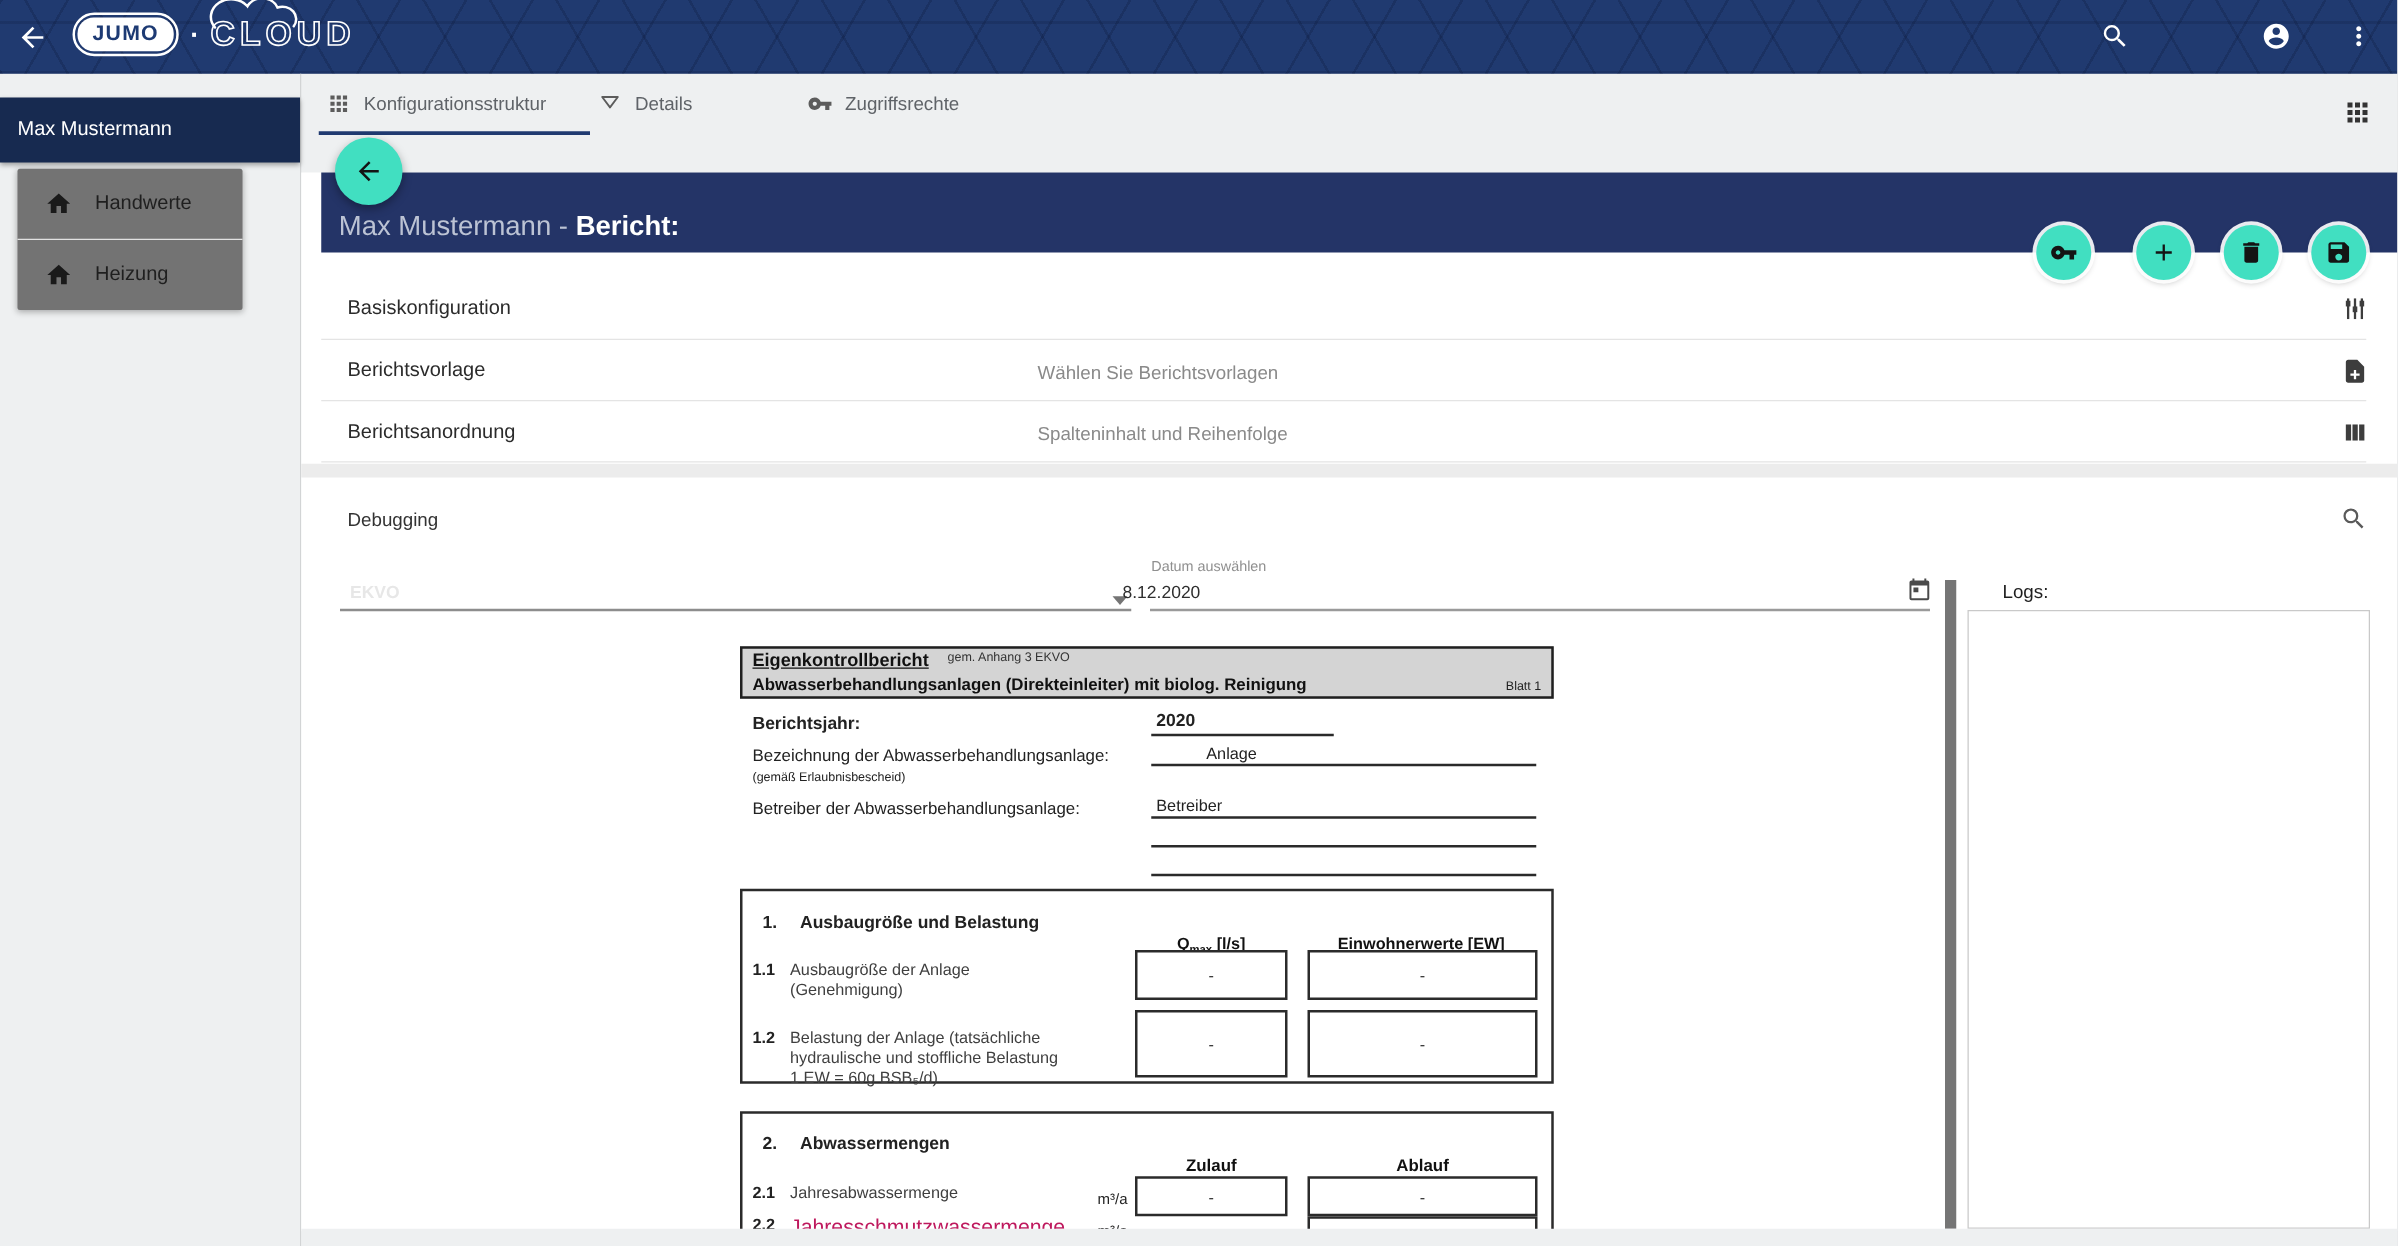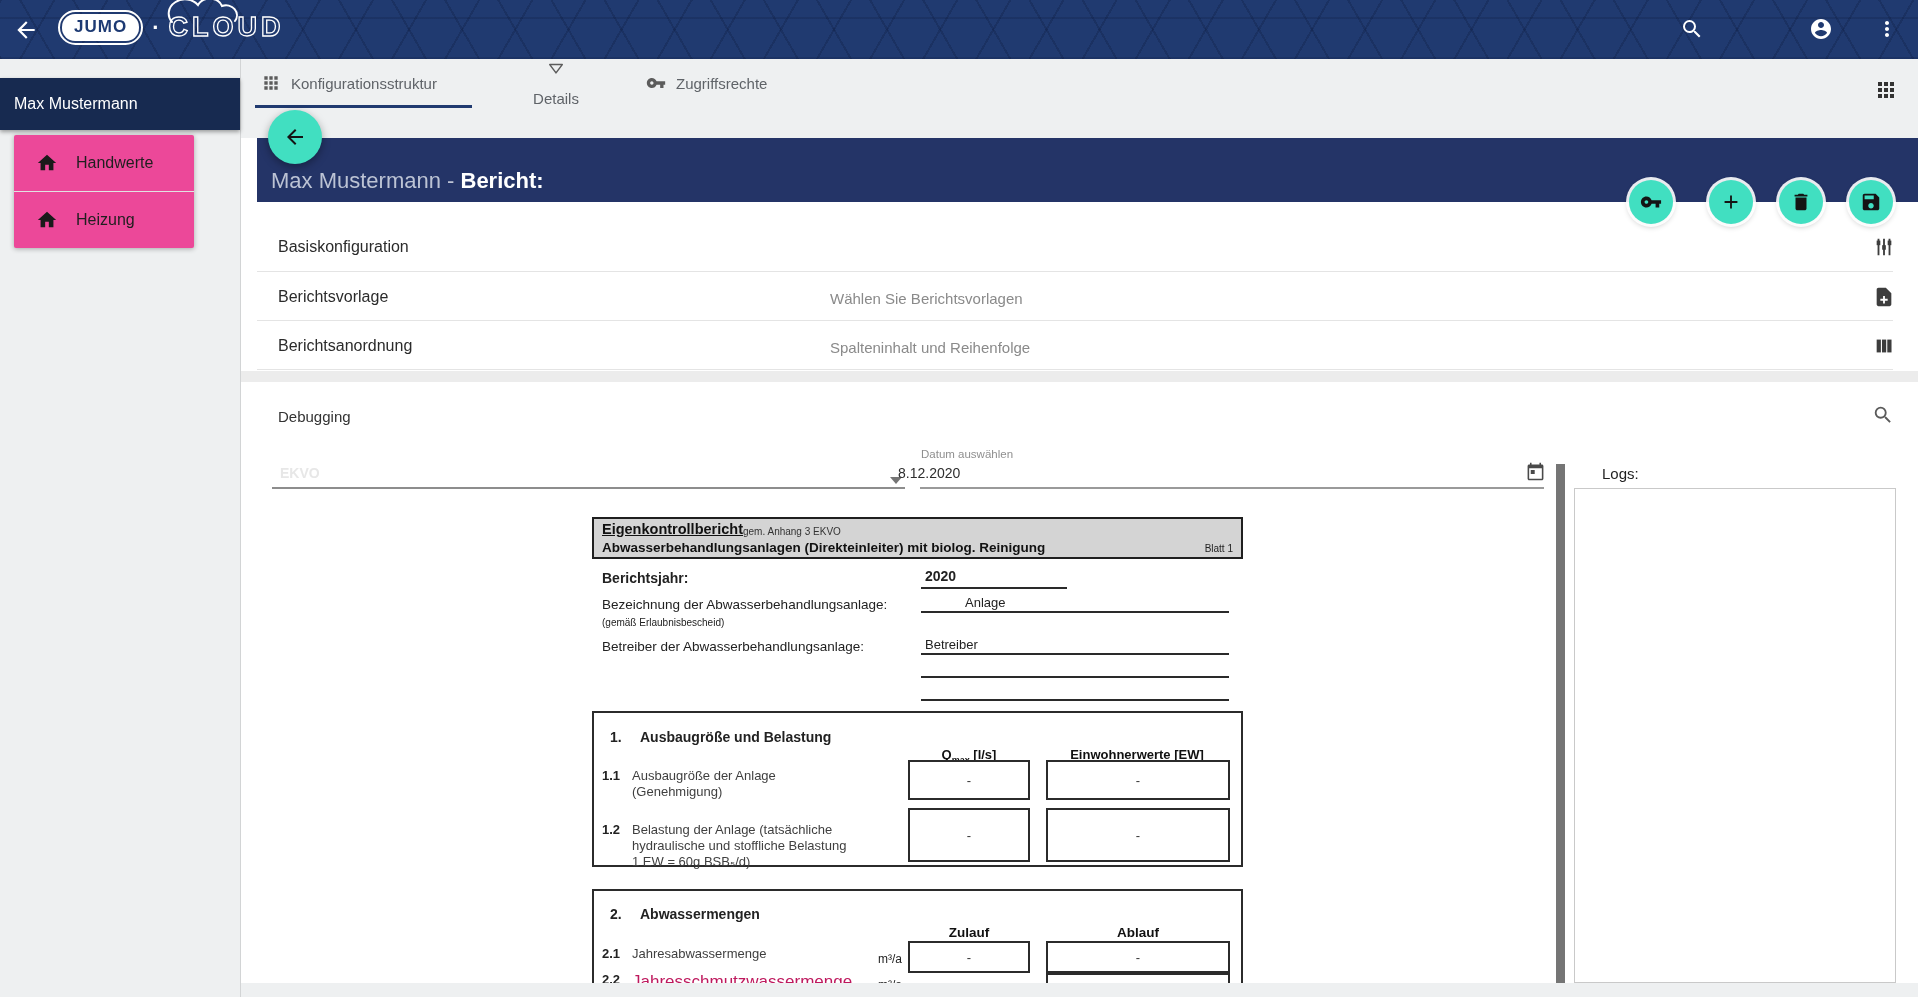--- a/index.html
+++ b/index.html
@@ -28,31 +28,31 @@
   .ti-search{left:1680px;} .ti-account{left:1809px;} .ti-more{left:1875px;}
 
   
   .vline{position:absolute;left:240px;top:59px;width:1px;height:938px;background:#d2d4d5;}
   .white-panel{position:absolute;left:241px;top:138px;width:1677px;height:847px;background:#ffffff;}
   .bottom-strip{position:absolute;left:241px;top:983px;width:1677px;height:14px;background:#eef0f1;z-index:6;}
 
   
   .side-header{position:absolute;left:0;top:78px;width:240px;height:52px;background:#172a50;color:#fff;
      font-size:16px;line-height:52px;padding-left:14px;box-sizing:border-box;box-shadow:0 2px 4px rgba(0,0,0,.35);}
-  .menu{position:absolute;left:14px;top:135px;width:180px;background:#ec4899;box-shadow:0 1px 5px rgba(0,0,0,.3);border-radius:2px;}
+  .menu{position:absolute;left:14px;top:135px;width:180px;background:#737373;box-shadow:0 1px 5px rgba(0,0,0,.3);border-radius:2px;}
   .menu-item{height:56px;display:flex;align-items:center;gap:18px;padding-left:22px;cursor:pointer;}
   .menu-item + .menu-item{border-top:1px solid #e2e2e2;}
   .menu-item .mi-icon{width:22px;height:22px;color:#1a1a1a;}
   .menu-item .mi-label{font-size:16px;color:#1f1f1f;}
 
   
   .tab{position:absolute;top:59px;height:48px;display:flex;align-items:center;justify-content:flex-start;gap:10px;
        color:#5f6368;font-size:15px;cursor:pointer;background:none;border:none;}
   .tab .tab-icon{width:20px;height:20px;color:#5c5c5c;}
-  .tab1{left:255px;width:217px;} .tab2{left:472px;width:168px;flex-direction:column;} .tab3{left:640px;width:170px;}
+  .tab1{left:255px;width:217px;} .tab2{left:472px;width:168px;} .tab3{left:640px;width:170px;}
   .tab-underline{position:absolute;left:255px;top:105px;width:217px;height:3px;background:#203a70;}
   .apps-corner{position:absolute;left:1874px;top:78px;width:24px;height:24px;color:#333;background:none;border:none;padding:0;cursor:pointer;}
 
   
   .banner{position:absolute;left:257px;top:138px;width:1661px;height:64px;background:#243467;z-index:1;}
   .banner-title{position:absolute;left:14px;top:30px;font-size:22px;white-space:nowrap;}
   .banner-prefix{color:#bcc3d4;} .banner-bold{color:#fff;font-weight:bold;}
   .fab{position:absolute;border-radius:50%;background:#41dfc1;display:flex;align-items:center;justify-content:center;
        border:none;cursor:pointer;z-index:2;color:#141414;}
   .fab-back{left:268px;top:110px;width:54px;height:54px;box-shadow:0 3px 8px rgba(0,0,0,.35);}
@@ -82,21 +82,21 @@
   .date-cal{position:absolute;left:1526px;top:462px;width:19px;height:19px;color:#4a4a4a;background:none;border:none;padding:0;cursor:pointer;}
   .scrollbar{position:absolute;left:1556px;top:464px;width:9px;height:519px;background:#757575;cursor:pointer;}
 
   
   .logs-label{position:absolute;left:1602px;top:465px;font-size:15px;font-weight:normal;color:#1f1f1f;}
   .logs-box{position:absolute;left:1574px;top:488px;width:322px;height:495px;border:1px solid #c9c9c9;background:#fff;box-sizing:border-box;}
 
   
   .doc-head{position:absolute;left:592px;top:517px;width:651px;height:42px;background:#d4d4d4;
      border:2px solid #1f1f1f;box-sizing:border-box;padding:2px 8px;display:flex;flex-direction:column;justify-content:space-between;z-index:1;}
-  .doc-head-l1{display:flex;align-items:flex-end;gap:0;}
+  .doc-head-l1{display:flex;align-items:flex-start;gap:15px;}
   .doc-head-title{font-size:14.5px;font-weight:bold;text-decoration:underline;color:#111;}
   .doc-head-note{font-size:10px;color:#333;}
   .doc-head-l2{display:flex;align-items:baseline;justify-content:space-between;}
   .doc-head-sub{font-size:13.5px;font-weight:bold;color:#111;}
   .doc-head-sheet{font-size:10px;color:#222;}
   .doc-t{position:absolute;white-space:nowrap;color:#222;z-index:1;}
   .b{font-weight:bold;}
   .doc-ul{position:absolute;height:1.5px;background:#2a2a2a;z-index:1;}
   .doc-box{position:absolute;border:2px solid #2b2b2b;box-sizing:border-box;background:#fff;z-index:1;}
   .doc-cell{position:absolute;border:2px solid #2b2b2b;box-sizing:border-box;display:flex;align-items:center;justify-content:center;

